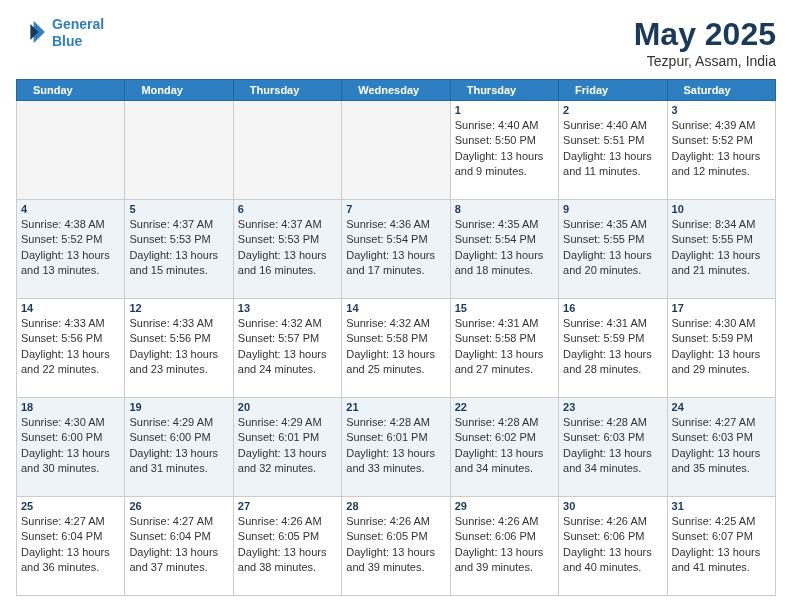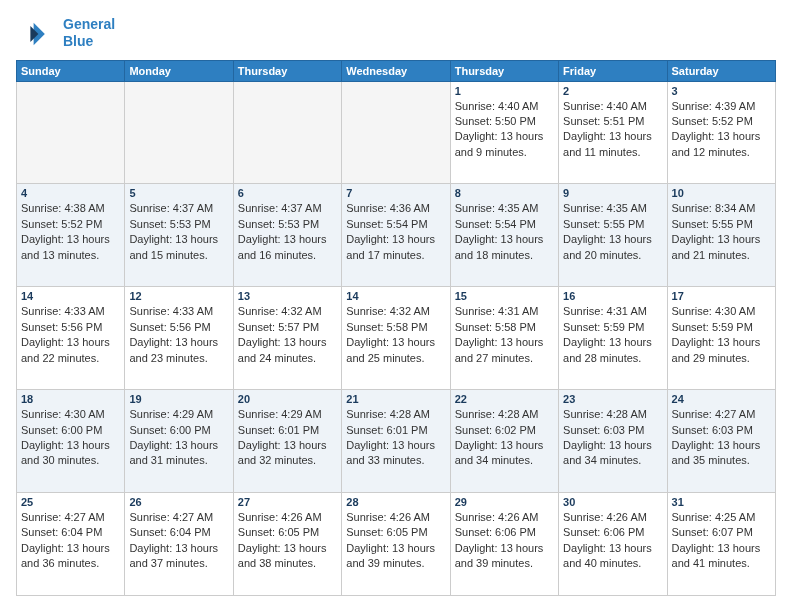--- a/index.html
+++ b/index.html
@@ -18,22 +18,22 @@
       flex-direction: column;
     }
     .header {
       display: flex;
       justify-content: space-between;
       align-items: flex-start;
       margin-bottom: 10px;
     }
     .logo {
       display: flex;
-      align-items: flex-end;
-      gap: 15px;
+      align-items: flex-start;
+      gap: 4px;
     }
     .logo-text {
       font-size: 14px;
       font-weight: bold;
       color: #1a3a5c;
       line-height: 1.2;
     }
     .logo-text span {
       color: #2e7fc1;
     }
@@ -58,21 +58,21 @@
       border: 1px solid #ccc;
       border-collapse: collapse;
       width: 100%;
       table-layout: fixed;
     }
     .calendar th {
       background: #2e7fc1;
       color: #fff;
       font-size: 11px;
       font-weight: bold;
-      padding: 4px 4px;
+      padding: 4px 16px;
       text-align: left;
       border: 1px solid #2266a0;
     }
     .calendar td {
       border: 1px solid #ccc;
       vertical-align: top;
       padding: 3px 4px;
       font-size: 9px;
       color: #333;
       background: #fff;
@@ -111,20 +111,22 @@
       <svg class="logo-icon" viewBox="0 0 40 40">
         <polygon points="22,6 36,20 22,34" fill="#2e7fc1"></polygon>
         <polygon points="18,10 28,20 18,30" fill="#1a3a5c"></polygon>
       </svg>
       <div class="logo-text">
         <div><span>General</span></div>
         <div><span style="color:#2e7fc1">Blue</span></div>
       </div>
     </div>
     <div class="title-block">
+      <div class="month-title">May 2025</div>
+      <div class="subtitle">Tezpur, Assam, India</div>
     </div>
   </div>
 
   <table class="calendar">
     <thead>
       <tr>
       <th>Sunday</th>
           <th>Monday</th>
           <th>Thursday</th>
           <th>Wednesday</th>

